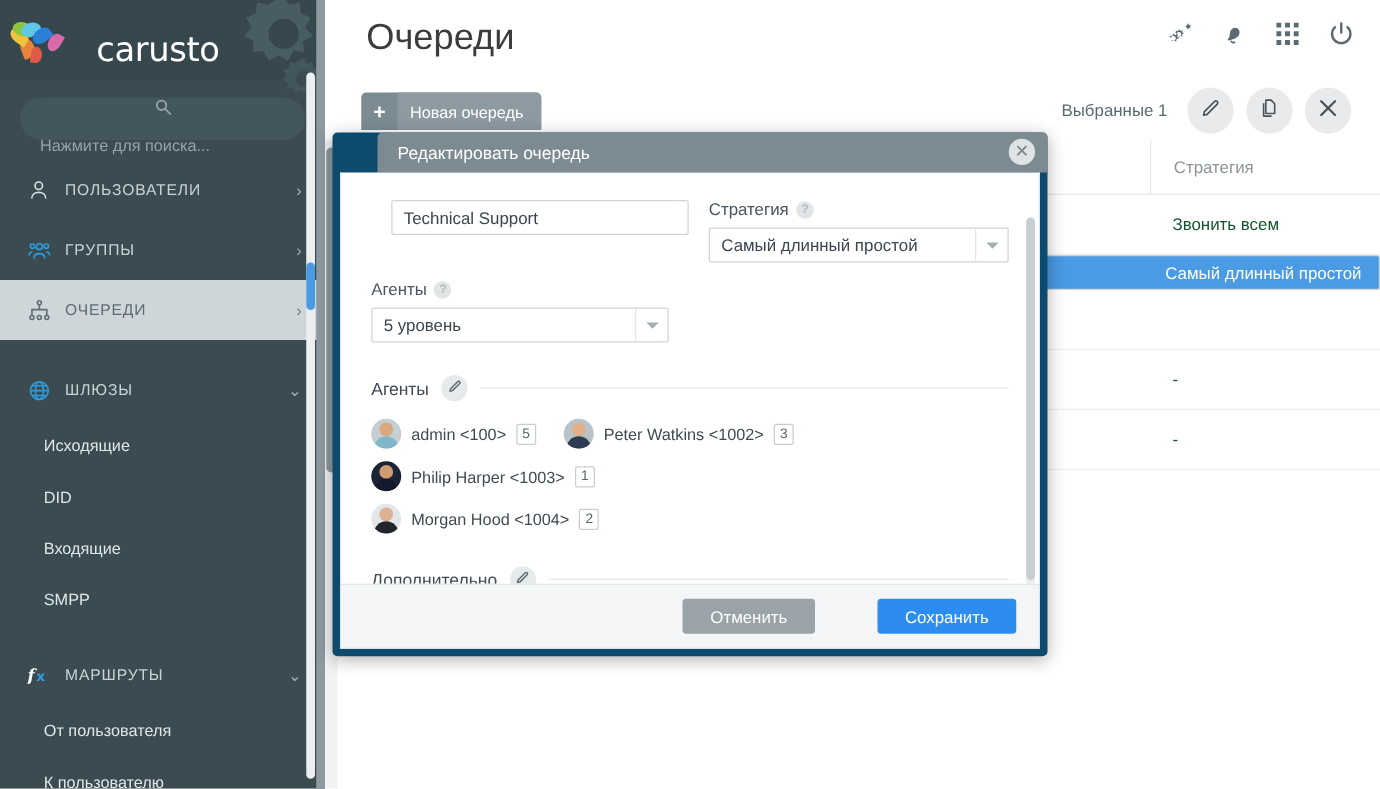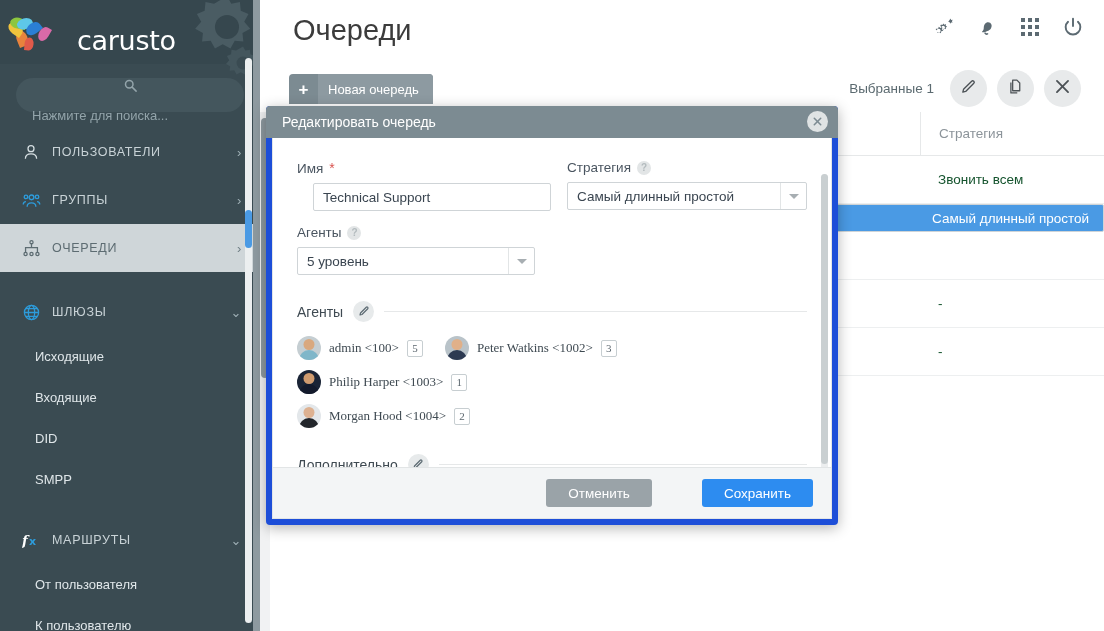--- a/index.html
+++ b/index.html
@@ -128,21 +128,21 @@
   .col-a{ width:660px; }
   .col-b{ width:184px; }
   .tbl-scroll{
     position:absolute; left:0; top:112px; width:10px; height:519px; background:#f1f2f3;
   }
   .tbl-thumb{ position:absolute; left:1px; top:6px; width:8px; height:260px; background:#8e9aa0; border-radius:4px; }
 
   
   .modal{
     position:absolute; left:266px; top:106px; width:572px; height:419px;
-    box-shadow:0 3px 14px rgba(0,0,0,.30); border-radius:4px; background:#1d4ed8;
+    box-shadow:0 3px 14px rgba(0,0,0,.30); border-radius:4px; background:#0c4a6e;padding-left:36px;
   }
   .modal-head{
     height:32px; background:#7c8b92; border-radius:4px 4px 0 0;
     display:flex; align-items:center; padding:0 12px 0 16px; position:relative;
   }
   .modal-title{ color:#fff; font-size:14px; }
   .modal-close{
     position:absolute; right:10px; top:5px; width:21px; height:21px; border-radius:50%;
     background:#dfe3e4; display:flex; align-items:center; justify-content:center;
     cursor:pointer; color:#7c8b92;
@@ -194,21 +194,21 @@
     display:flex; align-items:center; gap:10px; margin-top:26px; margin-bottom:14px;
   }
   .sec-title{ font-size:14px; color:#3f4a52; }
   .sec-edit{
     width:21px; height:21px; border-radius:50%; background:#e7eaeb;
     display:flex; align-items:center; justify-content:center; cursor:pointer; color:#5c6a72;
   }
   .sec-line{ flex:1; height:1px; background:#e6e8e9; }
 
   .agents{ display:flex; flex-wrap:wrap; gap:0 22px; row-gap:10px; }
-  .agent{ display:flex; align-items:center; gap:8px;font-family:Liberation Serif, serif; }
+  .agent{ display:flex; align-items:center; gap:8px; }
   .avatar{
     width:24px; height:24px; border-radius:50%; overflow:hidden; flex:0 0 24px;
     position:relative; background:#cfd6d9;
   }
   .avatar .hd{ position:absolute; left:50%; transform:translateX(-50%); border-radius:50%; }
   .avatar .bd{ position:absolute; left:50%; transform:translateX(-50%); border-radius:12px 12px 0 0; }
   .agent-name{ font-size:13px; color:#3f4a52; }
   .agent-badge{
     min-width:16px; height:17px; border:1px solid #c7ced1; border-radius:2px;
     font-size:11px; color:#5b666e; display:flex; align-items:center;
@@ -331,24 +331,24 @@
           </svg>
         </span>
         <span class="lbl">ШЛЮЗЫ</span>
         <span class="chev">⌄</span>
       </div>
 
       <div class="nav-sub">
         <span>Исходящие</span>
       </div>
       <div class="nav-sub">
+        <span>DID</span>
+      </div>
+      <div class="nav-sub">
         <span>Входящие</span>
-      </div>
-      <div class="nav-sub">
-        <span>DID</span>
       </div>
       <div class="nav-sub">
         <span>SMPP</span>
       </div>
 
       <div class="nav-gap"></div>
 
       <div class="nav-item">
         <span class="ico">
           <svg width="22" height="20" viewBox="0 0 28 22">
@@ -490,24 +490,20 @@
           </svg>
         </span>
       </span>
     </div>
 
     <div class="modal-body">
       <div class="mb-inner">
 
         <div class="row2">
           <div class="col-left">
-            <div class="field-label">
-              <span>Имя</span>
-              <span class="req">*</span>
-            </div>
             <input class="inp" value="Technical Support" style="">
           </div>
           <div class="col-right">
             <div class="field-label">
               <span>Стратегия</span>
               <span class="help">?</span>
             </div>
             <div class="sel">
               <span>Самый длинный простой</span>
               <span class="caret">

